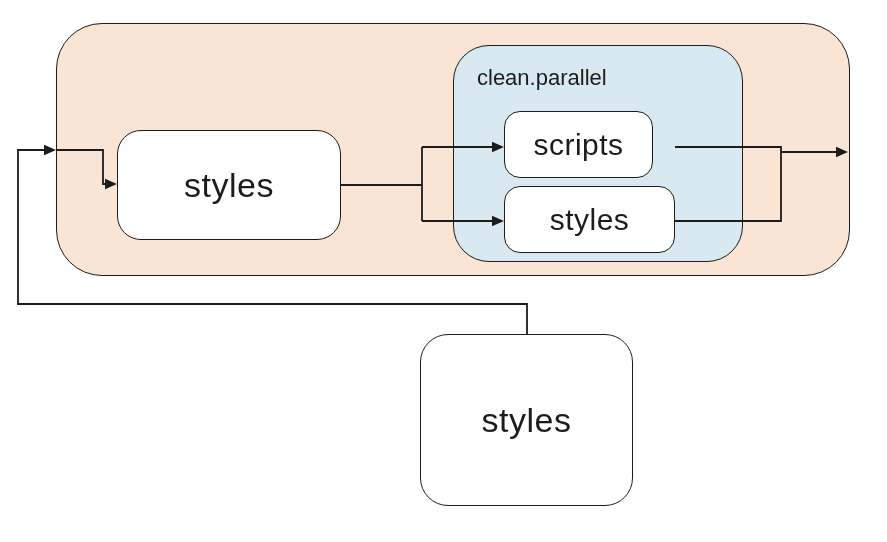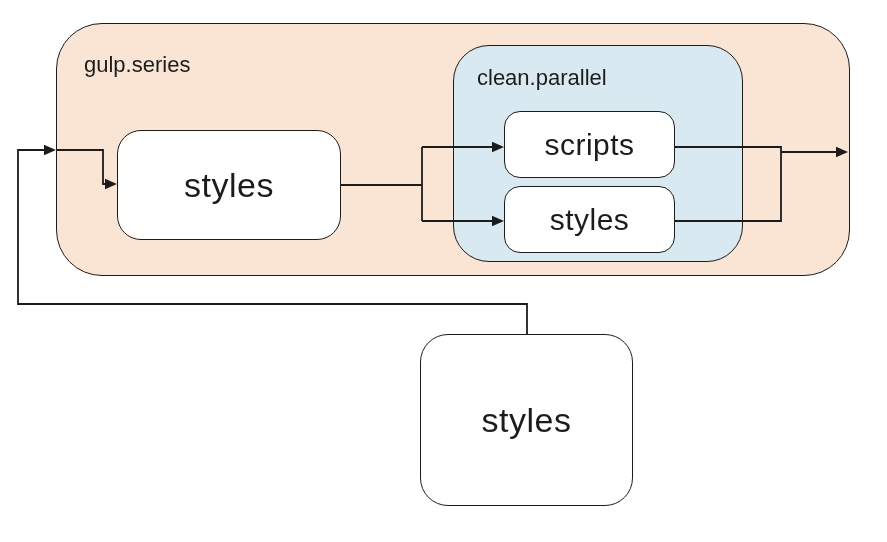--- a/index.html
+++ b/index.html
@@ -59,21 +59,21 @@
     letter-spacing: 0.5px;
   }
   .node-clean {
     left: 117px; top: 130px;
     width: 224px; height: 110px;
     border-radius: 24px;
     font-size: 34px;
   }
   .node-scripts {
     left: 504px; top: 111px;
-    width: 171px; height: 67px;
+    width: 149px; height: 67px;
     border-radius: 16px;
     font-size: 30px;
   }
   .node-styles {
     left: 504px; top: 186px;
     width: 171px; height: 67px;
     border-radius: 16px;
     font-size: 30px;
   }
   .node-default {
@@ -97,21 +97,20 @@
     fill: var(--stroke);
     stroke: none;
   }
 </style>
 </head>
 <body>
 
 <div class="canvas">
 
   <div class="group series"></div>
-  <div class="group-label series-label">gulp.series</div>
 
   <div class="group parallel"></div>
   <div class="group-label parallel-label">clean.parallel</div>
 
   <div class="node node-clean">styles</div>
   <div class="node node-scripts">scripts</div>
   <div class="node node-styles">styles</div>
   <div class="node node-default">styles</div>
 
   <svg class="wires" viewBox="0 0 887 542">

